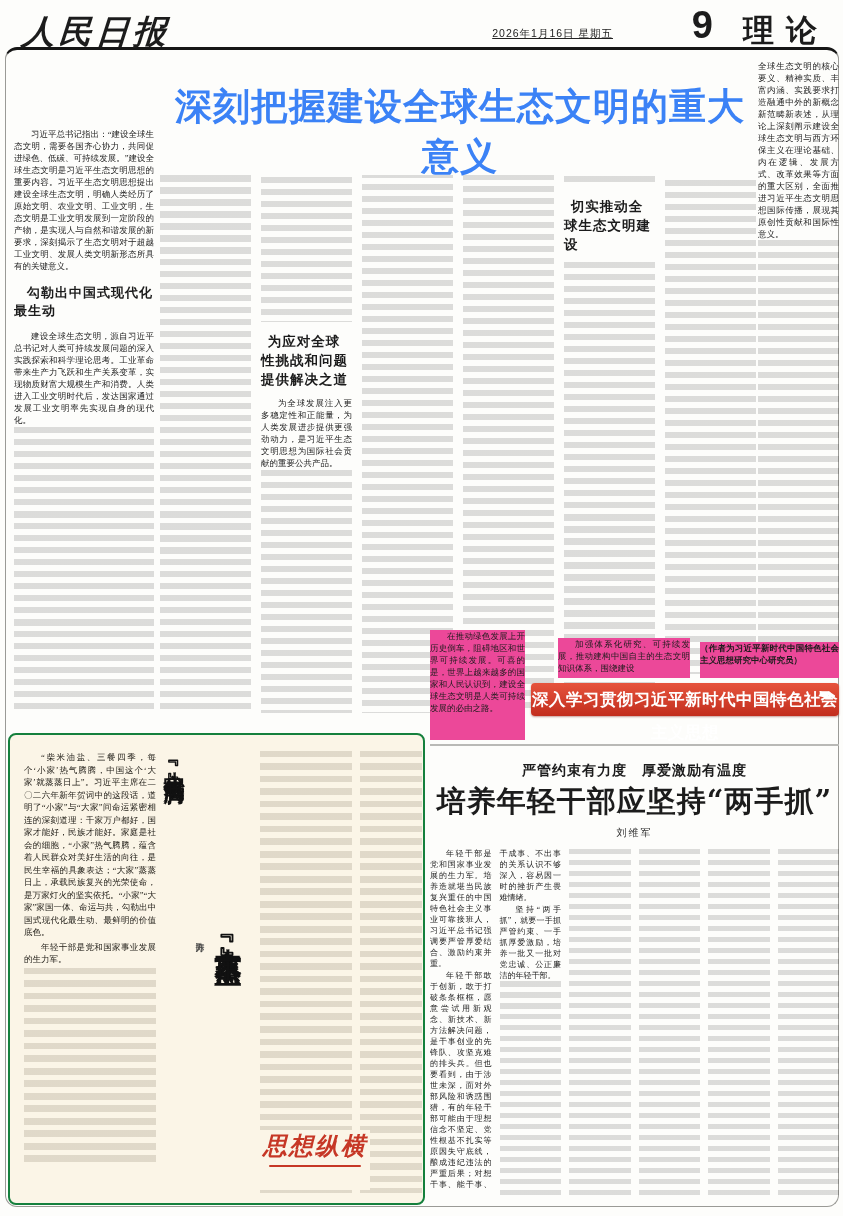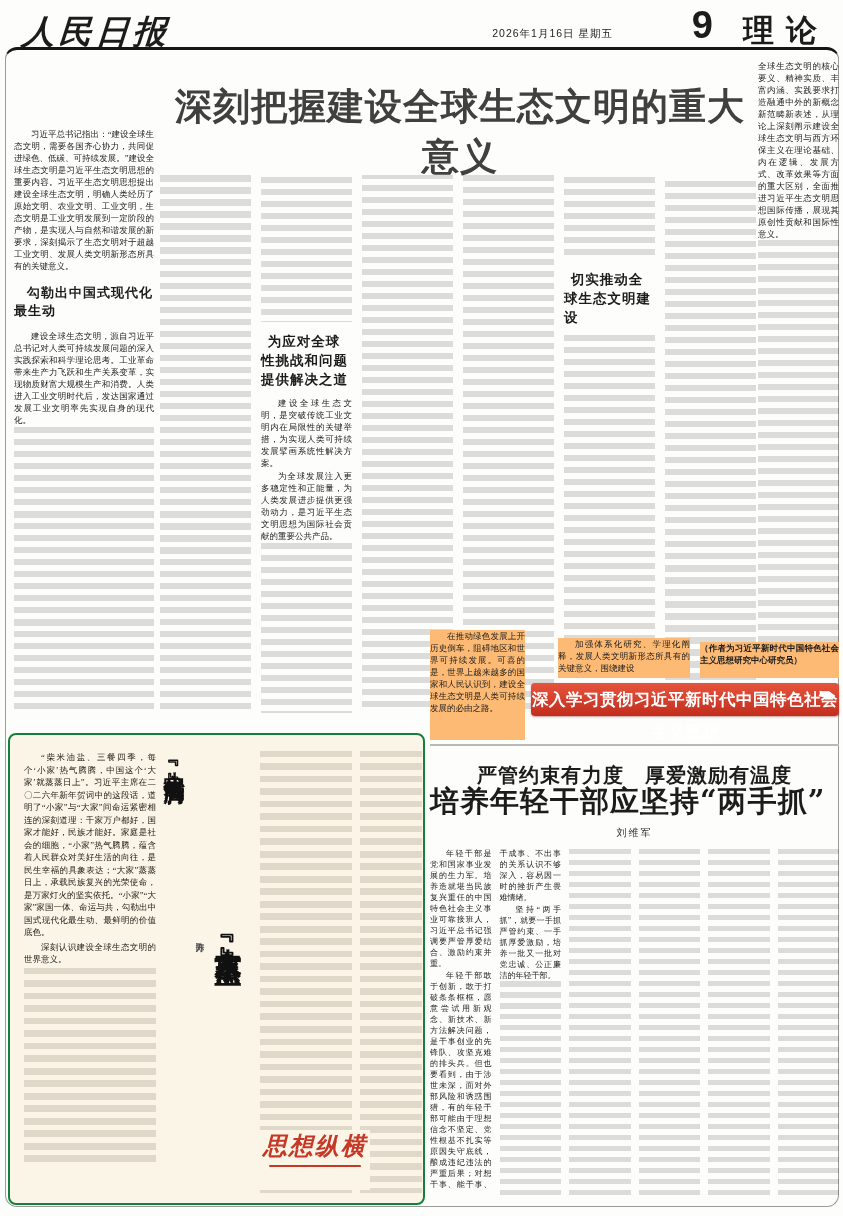--- a/index.html
+++ b/index.html
@@ -14,54 +14,54 @@
     position:absolute; left:5px; right:4px; top:47px; bottom:9px;
     border:1px solid #9a9a96; border-top:3px solid #161616; border-radius:12px;
     pointer-events:none;
   }
   
   .masthead {
     position:absolute; left:22px; top:10px; font-family:"DejaVu Serif", serif;
     font-size:33px; font-weight:900; font-style:italic; letter-spacing:4px;
     transform:skewX(-4deg);
   }
-  .dateline { position:absolute; right:230px; top:27px; font-size:10.5px; font-family:"Liberation Sans",sans-serif; color:#222; letter-spacing:1px;}
+  .dateline { position:absolute; right:230px; top:27px; font-size:10.5px; font-family:"Liberation Sans",sans-serif; color:#222; letter-spacing:1px;text-decoration:underline;}
   .pagenum  { position:absolute; right:130px; top:4px; font-size:38px; font-weight:900; font-family:"Liberation Sans",sans-serif;}
   .secname  { position:absolute; right:14px; top:10px; font-size:31px; font-weight:900; font-family:"Liberation Sans",sans-serif; letter-spacing:12px;}
   
   p { text-indent:2em; text-align:justify; }
   .ghost { width:100%; }
   .g-main  { background:repeating-linear-gradient(180deg, rgba(30,30,30,.15) 0 6.5px, transparent 6.5px 12px); }
   .g-cream { background:repeating-linear-gradient(180deg, rgba(60,45,20,.14) 0 6.5px, transparent 6.5px 12.5px); }
   .g-small { background:repeating-linear-gradient(180deg, rgba(30,30,30,.15) 0 5.5px, transparent 5.5px 11px); }
   
   .kicker-box {
     position:absolute; left:12px; top:58px; width:142px; height:66px;
     background:#faeee7; border:1px solid #e0b3a1; border-radius:3px;
     box-shadow: 1px 1px 0 #d9c9c0; text-align:center; color:#c53426;
     font-family:"Liberation Sans",sans-serif; padding-top:4px;
   }
   .kicker-box .kl { font-size:15px; font-weight:900; line-height:19px; letter-spacing:2px;}
   .kicker-box .kl3{ font-size:14px; font-weight:900; line-height:20px; letter-spacing:0;}
   .main-headline {
     position:absolute; left:163px; top:82px; width:594px; text-align:center;
     font-family:"Liberation Sans",sans-serif; font-size:37px; font-weight:900;
-    letter-spacing:1px; color:#404040;
+    letter-spacing:1px; color:#3b82f6;
   }
   .main-byline { position:absolute; left:163px; top:147px; width:594px; text-align:center; font-size:10.5px; color:#333; letter-spacing:3px;}
   .colA { position:absolute; left:14px; top:128px; width:140px; height:585px; overflow:hidden; font-size:8.5px; line-height:12px;}
   .colA p { margin-bottom:1px; }
   .sub1 { font-family:"Liberation Sans",sans-serif; font-weight:900; font-size:13px; line-height:18px; letter-spacing:1px; margin:12px 0 10px; text-indent:1em;}
   .mid  { position:absolute; left:160px; top:175px; width:596px; height:538px; overflow:hidden;
           column-count:6; column-gap:10px; column-fill:auto; font-size:8.5px; line-height:12px;}
   .mid p { margin-bottom:1px; }
   .mid-subhead { font-family:"Liberation Sans",sans-serif; font-weight:900; font-size:13.5px; line-height:19px; letter-spacing:1px; margin:10px 0 8px; text-indent:0.5em;}
   .col8 { position:absolute; left:758px; top:60px; width:81px; height:608px; overflow:hidden; font-size:8.5px; line-height:12px;}
   .col8 p { text-indent:0; }
-  .overlay-txt { position:absolute; background:#fdba74; font-size:8.5px; line-height:12px; overflow:hidden;}
+  .overlay-txt { position:absolute; background:#ec4899; font-size:8.5px; line-height:12px; overflow:hidden;}
   .bio { font-weight:700; }
   
   .banner {
     position:absolute; left:531px; top:683px; width:308px; height:33px;
     background:linear-gradient(180deg,#e6543d,#c22d1d); border-radius:4px;
     color:#fff; font-family:"Liberation Sans",sans-serif; font-weight:900;
     font-size:16.5px; line-height:33px; text-align:center; letter-spacing:0.5px;
     box-shadow:0 1px 2px rgba(120,20,10,.4);
   }
   .banner .pen { position:absolute; right:2px; top:-4px; font-size:22px; transform:rotate(10deg); }
@@ -74,22 +74,22 @@
   .xcol p { margin-bottom:2px; }
   .vtitle { position:absolute; writing-mode:vertical-rl; text-orientation:upright;
             font-family:"Liberation Sans",sans-serif; font-weight:900; color:#111; letter-spacing:2px;}
   .vauthor{ position:absolute; writing-mode:vertical-rl; text-orientation:upright; font-size:9px; color:#444;}
   .xlogo  { position:absolute; left:250px; top:395px; width:110px; height:60px; background:#fbf5e7; text-align:center;}
   .xlogo .t { font-family:"DejaVu Serif",serif; font-style:italic; font-weight:900; font-size:24px; color:#c63726; letter-spacing:2px;}
   .xlogo .bar { width:92px; height:2px; background:#c63726; margin:3px auto 0; border-radius:2px;}
   
   .rule2 { position:absolute; left:430px; top:744px; width:409px; height:2px; background:#b9b9b6;}
   .cadre-kicker { position:absolute; left:430px; top:762px; width:409px; text-align:center;
-                  font-family:"Liberation Sans",sans-serif; font-weight:700; font-size:20px; letter-spacing:1px;}
-  .cadre-title  { position:absolute; left:430px; top:782px; width:409px; 
+                  font-family:"Liberation Sans",sans-serif; font-weight:700; font-size:14px; letter-spacing:1px;}
+  .cadre-title  { position:absolute; left:430px; top:782px; width:409px; text-align:center;
                   font-family:"DejaVu Serif",serif; font-weight:900; font-size:29px; letter-spacing:1px;}
   .cadre-byline { position:absolute; left:430px; top:826px; width:409px; text-align:center; font-size:10px; color:#333; letter-spacing:2px;}
   .cadre-body { position:absolute; left:430px; top:848px; width:409px; height:352px; overflow:hidden;
                 column-count:6; column-gap:8px; column-fill:auto; font-size:8px; line-height:11px;}
   .cadre-body p { margin-bottom:1px; }
 </style>
 </head>
 <body>
 
 <div class="page">
@@ -111,53 +111,52 @@
     <div>
         <p>建设全球生态文明，源自习近平总书记对人类可持续发展问题的深入实践探索和科学理论思考。工业革命带来生产力飞跃和生产关系变革，实现物质财富大规模生产和消费。人类进入工业文明时代后，发达国家通过发展工业文明率先实现自身的现代化。</p>
       </div>
     <div class="ghost g-main" style="height:300px"></div>
   </div>
 
   <div class="mid">
     <div class="ghost g-main" style="height:685px"></div>
     <h3 class="mid-subhead">为应对全球性挑战和问题提供解决之道</h3>
     <div>
-        <p>建设全球生态文明，是突破传统工业文明内在局限性的关键举措，为实现人类可持续发展擘画系统性解决方案。</p>
         <p>为全球发展注入更多稳定性和正能量，为人类发展进步提供更强劲动力，是习近平生态文明思想为国际社会贡献的重要公共产品。</p>
       </div>
     <div class="ghost g-main" style="height:1331px"></div>
     <h3 class="mid-subhead">切实推动全球生态文明建设</h3>
     <div class="ghost g-main" style="height:950px"></div>
   </div>
 
   <div class="col8">
     <p>全球生态文明的核心要义、精神实质、丰富内涵、实践要求打造融通中外的新概念新范畴新表述，从理论上深刻阐示建设全球生态文明与西方环保主义在理论基础、内在逻辑、发展方式、改革效果等方面的重大区别，全面推进习近平生态文明思想国际传播，展现其原创性贡献和国际性意义。</p>
     <div class="ghost g-main" style="height:420px"></div>
   </div>
 
   <div class="overlay-txt" style="left:430px; top:630px; width:95px; height:110px;">
     <p>在推动绿色发展上开历史倒车，阻碍地区和世界可持续发展。可喜的是，世界上越来越多的国家和人民认识到，建设全球生态文明是人类可持续发展的必由之路。</p>
   </div>
   <div class="overlay-txt" style="left:558px; top:638px; width:132px; height:40px;">
-    <p>加强体系化研究、学理化阐释，发展人类文明新形态所具有的关键意义，围绕建设</p>
+    <p>加强体系化研究、可持续发展，推动建构中国自主的生态文明知识体系，围绕建设</p>
   </div>
   <div class="overlay-txt bio" style="left:700px; top:642px; width:139px; height:36px;">
     <p style="text-indent:0">（作者为习近平新时代中国特色社会主义思想研究中心研究员）</p>
   </div>
 
   <div class="banner">
     <span>深入学习贯彻习近平新时代中国特色社会主义思想</span>
     <span class="pen">✒</span>
   </div>
 
   <div class="xbox">
     <div class="xcol" style="left:14px; width:132px;">
       <div>
           <p>“柴米油盐、三餐四季，每个‘小家’热气腾腾，中国这个‘大家’就蒸蒸日上”。习近平主席在二〇二六年新年贺词中的这段话，道明了“小家”与“大家”间命运紧密相连的深刻道理：千家万户都好，国家才能好，民族才能好。家庭是社会的细胞，“小家”热气腾腾，蕴含着人民群众对美好生活的向往，是民生幸福的具象表达；“大家”蒸蒸日上，承载民族复兴的光荣使命，是万家灯火的坚实依托。“小家”“大家”家国一体、命运与共，勾勒出中国式现代化最生动、最鲜明的价值底色。</p>
-          <p>深刻认识建设全球生态文明的世界意义。</p>
+          <p>年轻干部是党和国家事业发展的生力军。</p>
         </div>
       <div class="ghost g-cream" style="height:200px"></div>
     </div>
     <div class="vtitle" style="left:150px; top:18px; font-size:21px;">『小家』热气腾腾</div>
     <div class="vauthor" style="left:183px; top:200px;">陈方舟</div>
     <div class="vtitle" style="left:200px; top:190px; font-size:27px;">『大家』蒸蒸日上</div>
     <div class="xcol" style="left:250px; width:92px;">
       <div class="ghost g-cream" style="height:442px"></div>
     </div>
     <div class="xcol" style="left:350px; width:62px;">

